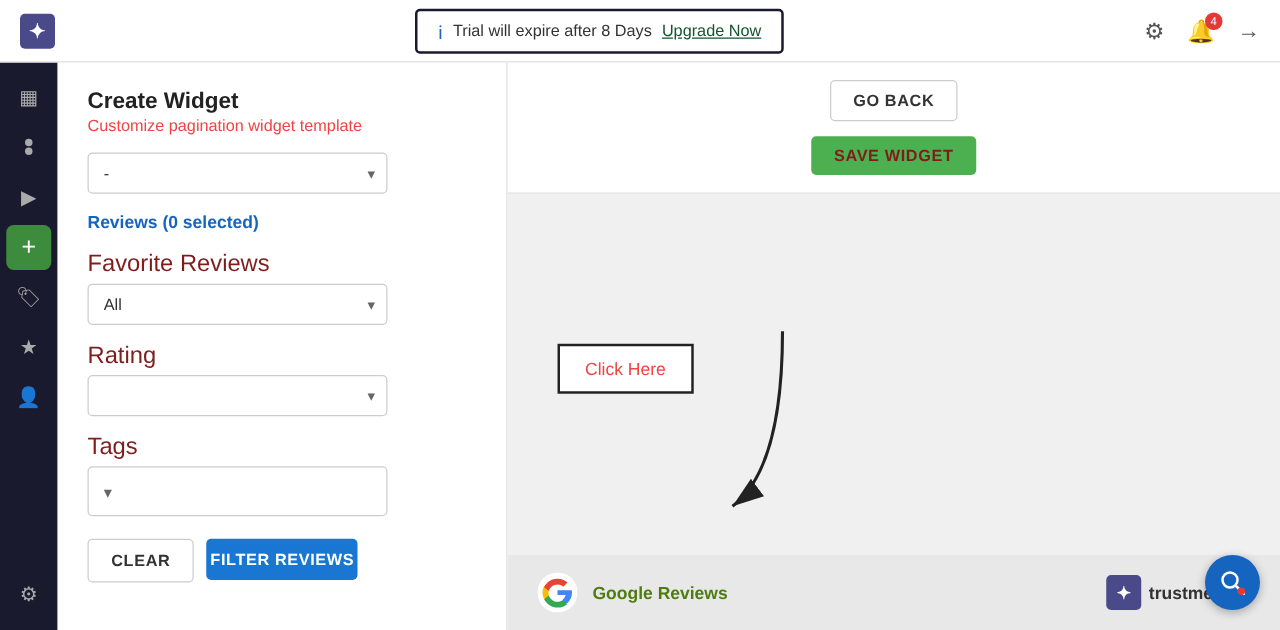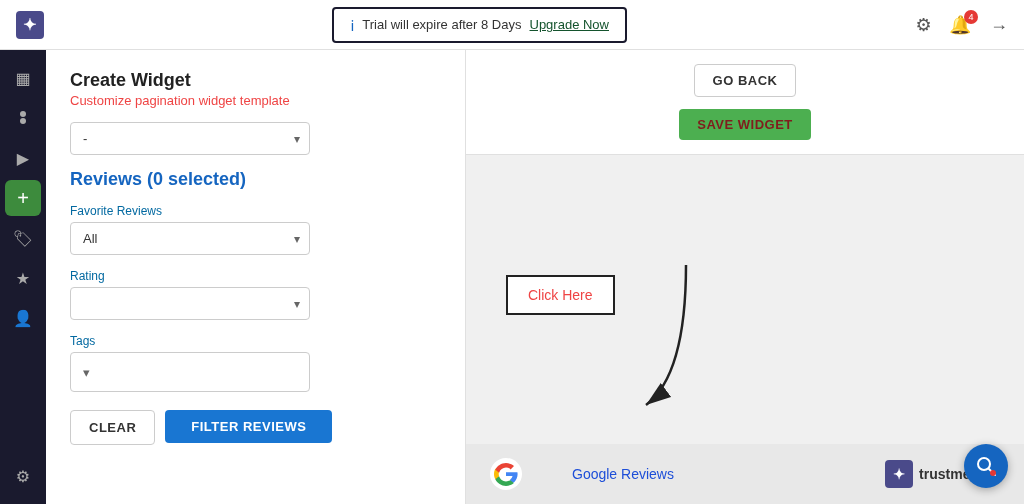--- a/index.html
+++ b/index.html
@@ -79,49 +79,49 @@
 
     
     .content-area {
       display: flex;
       flex: 1;
       overflow: hidden;
     }
 
     
     .left-panel {
-      width: 420px;
+      width: 360px;
       background: #fff;
       padding: 20px 24px;
       display: flex;
       flex-direction: column;
       gap: 14px;
       overflow-y: auto;
       flex-shrink: 0;
       border-right: 1px solid #e0e0e0;
     }
     .panel-title {
       font-size: 18px;
       font-weight: 700;
       color: #222;
     }
     .panel-subtitle {
       font-size: 13px;
       color: #ef4444;
       margin-top: 2px;
     }
     .reviews-count {
-      font-size: 18px;
+      font-size: 14px;
       font-weight: 700;
       color: #1565c0;
     }
     .field-label {
-      font-size: 12px;
+      font-size: 19px;
       font-weight: 500;
-      color: #0369a1;
+      color: #7f1d1d;
       margin-bottom: 4px;
     }
     .select-wrapper {
       position: relative;
       width: 240px;
     }
     .select-wrapper select {
       width: 100%;
       padding: 8px 12px;
       border: 1px solid #ccc;
@@ -165,21 +165,21 @@
       border: 1px solid #ccc;
       border-radius: 4px;
       background: #fff;
       font-size: 13px;
       font-weight: 600;
       color: #333;
       cursor: pointer;
       letter-spacing: 0.5px;
     }
     .btn-filter {
-      padding: 9px 26px;
+      padding: 9px 3px;
       border: none;
       border-radius: 4px;
       background: #1976d2;
       color: #fff;
       font-size: 13px;
       font-weight: 600;
       cursor: pointer;
       letter-spacing: 0.5px;
     }
 
@@ -272,23 +272,22 @@
       display: flex;
       align-items: center;
       gap: 12px;
     }
     .google-g {
       width: 32px; height: 32px;
       display: flex; align-items: center; justify-content: center;
     }
     .google-reviews-text {
       font-size: 14px;
-      font-weight: 400;
-      color: #1d4ed8;
-      margin-left: 38px;
+      font-weight: 700;
+      color: #4d7c0f;
     }
     .trustmetrics-logo {
       display: flex;
       align-items: center;
       gap: 6px;
       font-size: 14px;
       font-weight: 600;
       color: #333;
     }
     .trustmetrics-icon {

